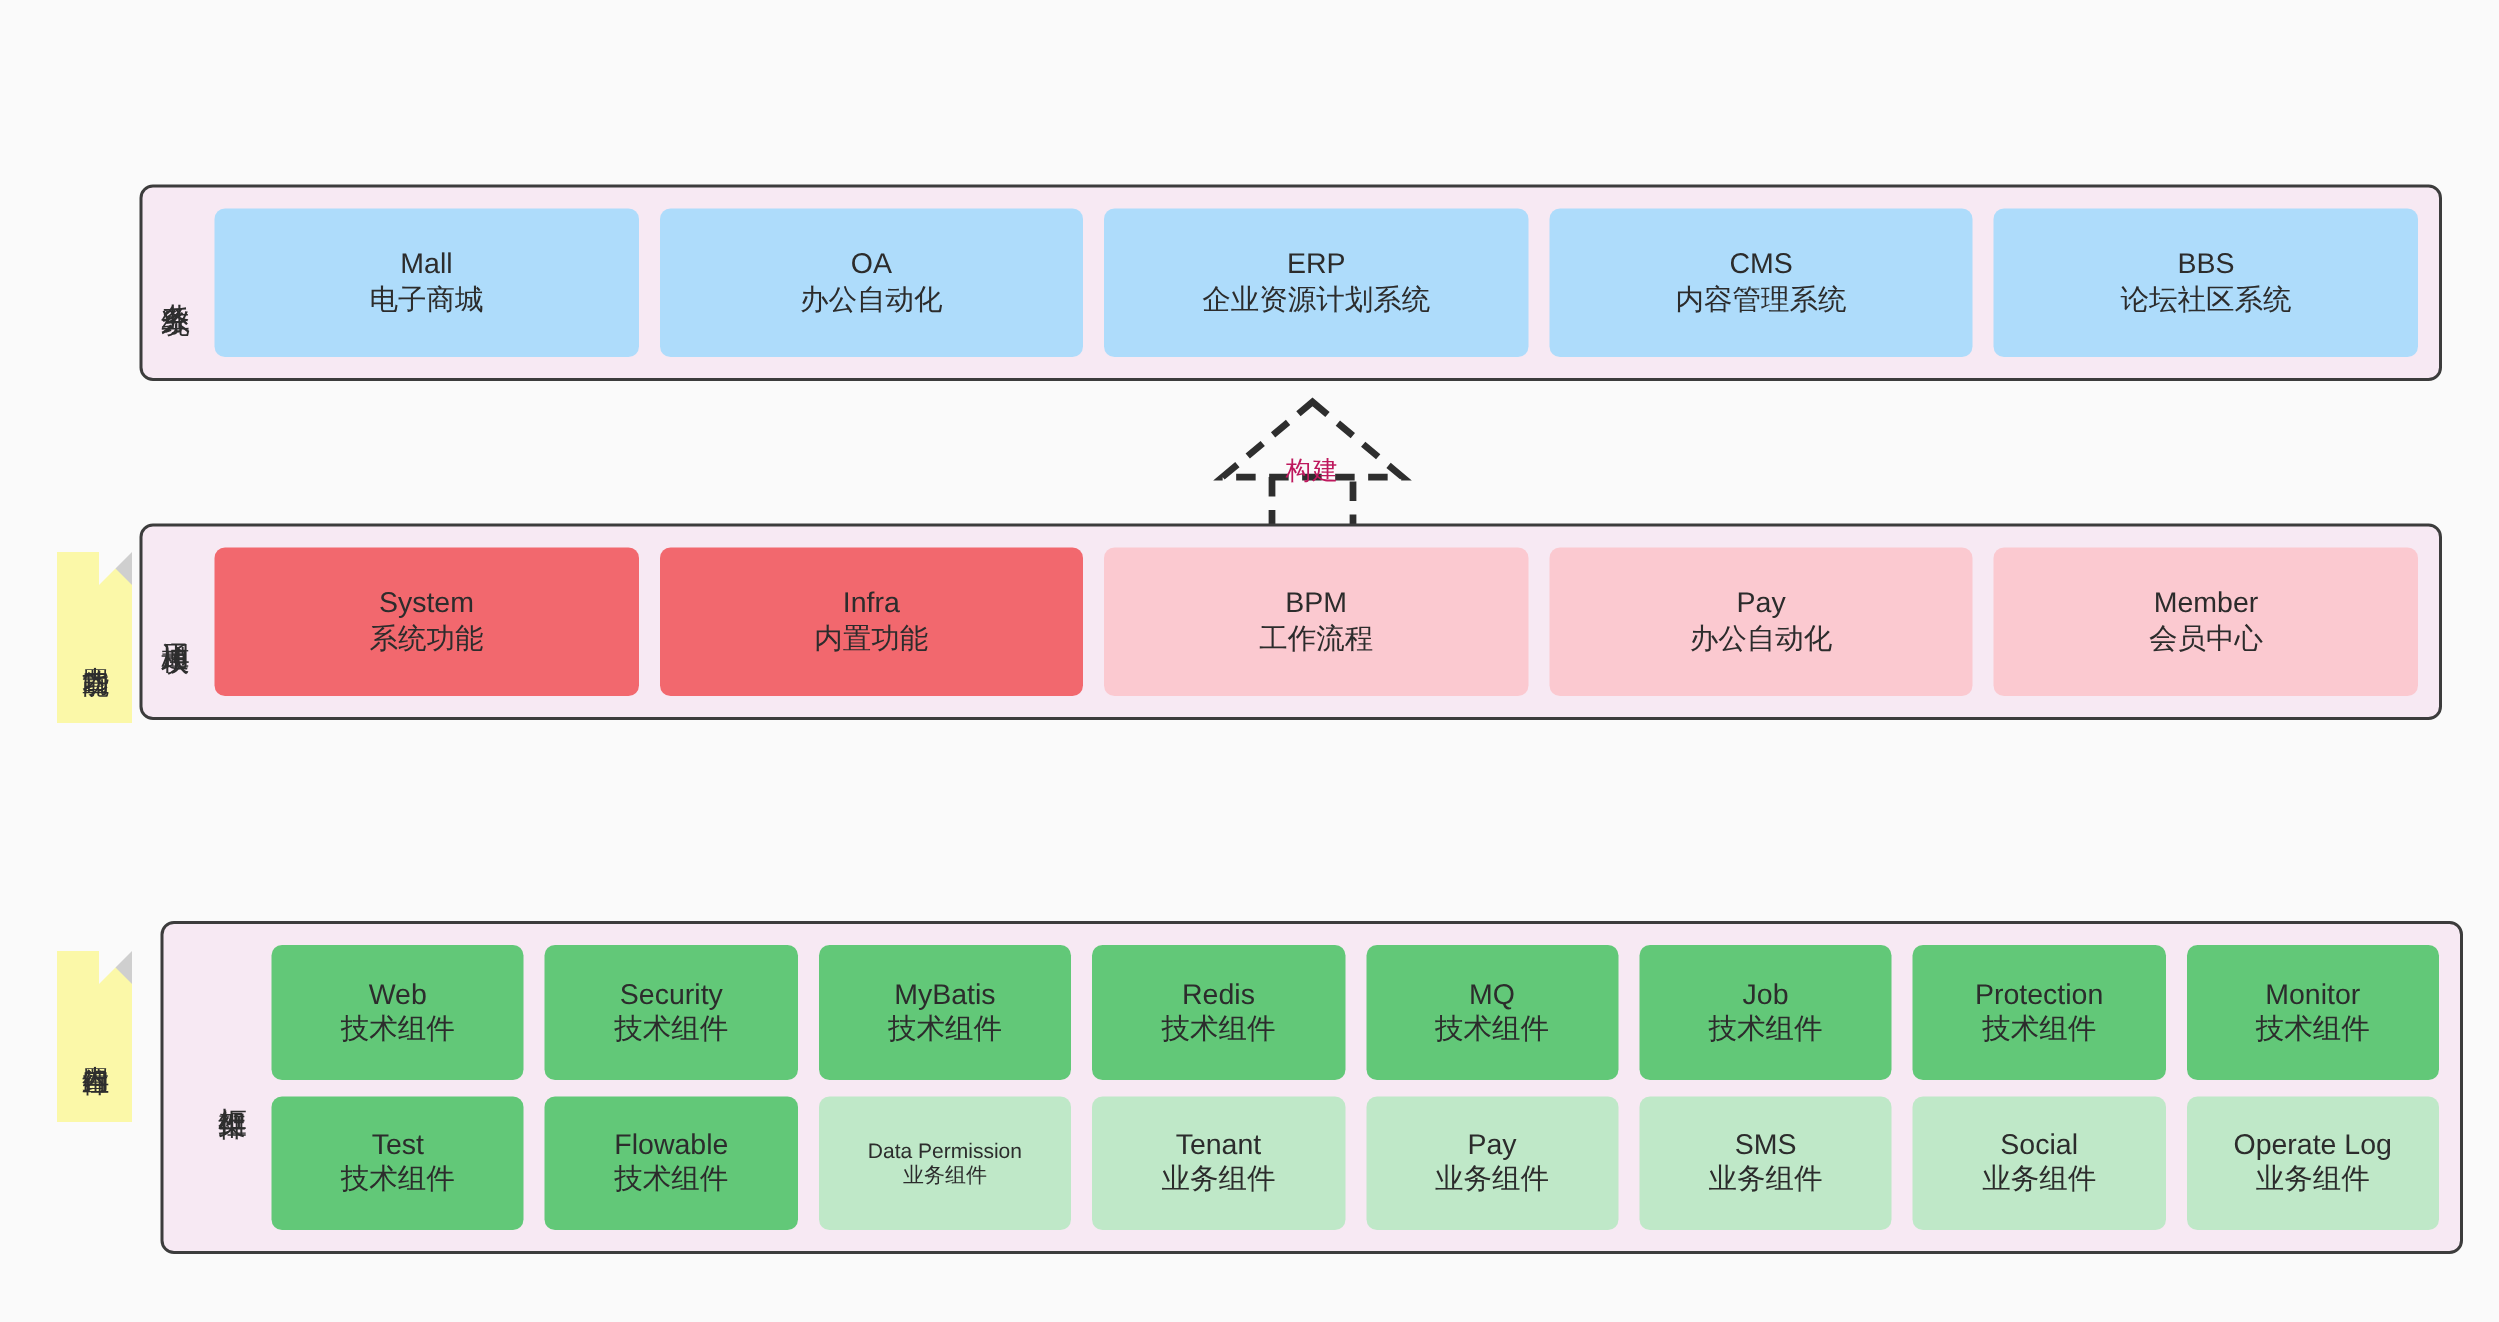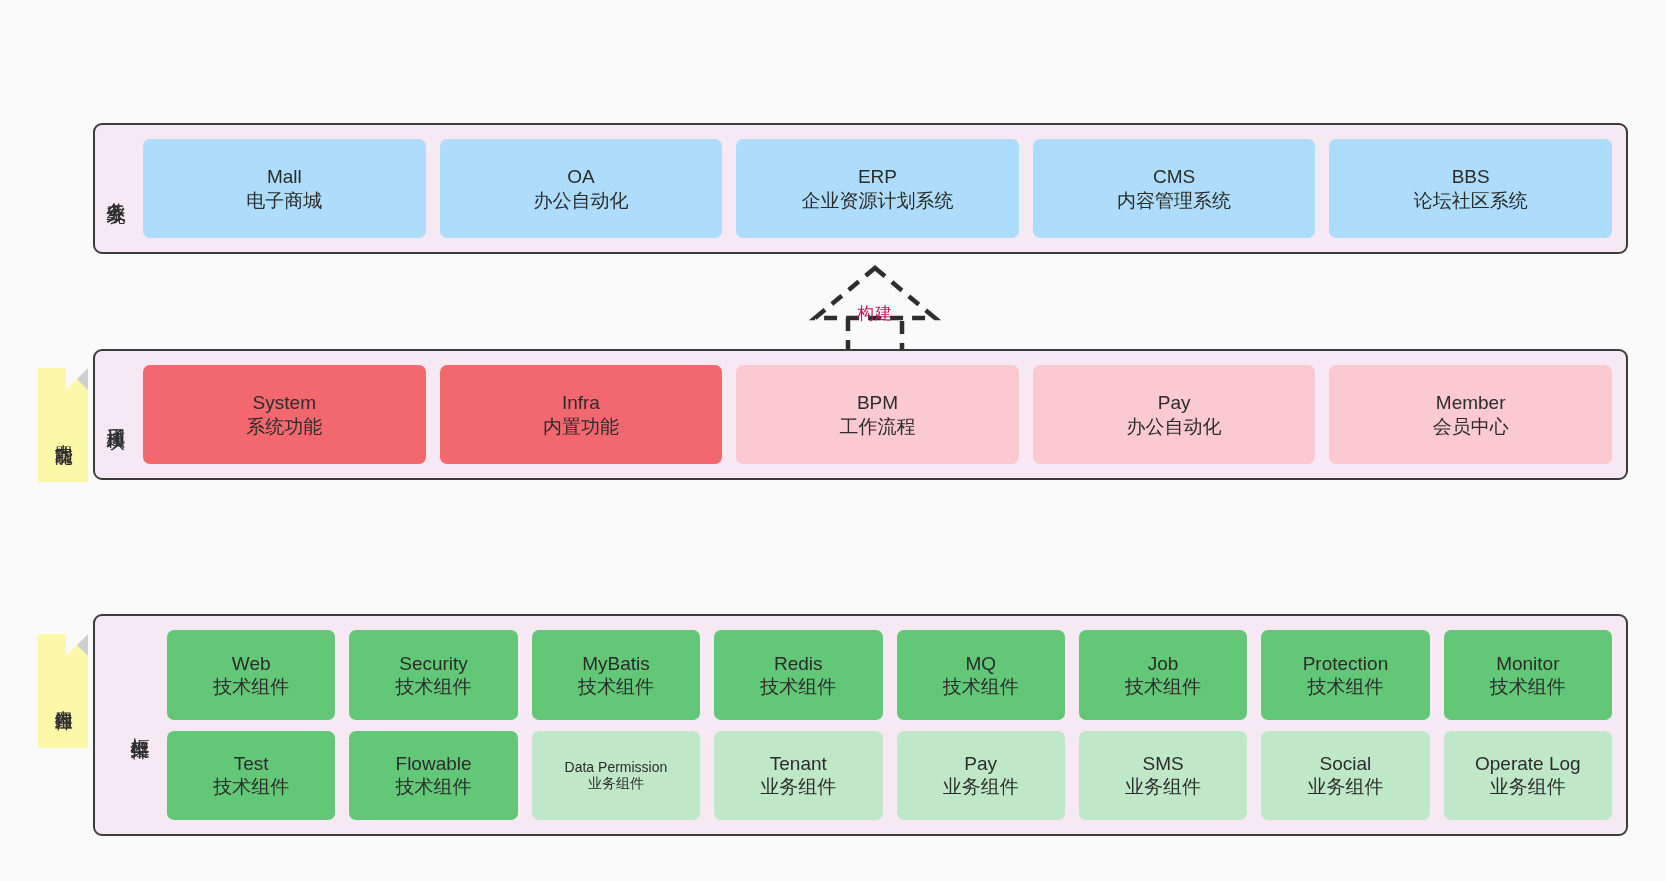--- a/index.html
+++ b/index.html
@@ -217,21 +217,21 @@
     </div>
   </div>
 
 
   <div class="note" style="left:38px; top:634px; width:50px; height:114px;">
     <span class="fold"></span>
     <span class="fold-cut"></span>
     <span>内置组件</span>
   </div>
 
-  <div class="layer" style="left:93px; top:614px; width:1535px; height:222px;padding-left:24px;">
+  <div class="layer" style="left:107px; top:614px; width:1535px; height:222px;padding-left:24px;">
     <div class="layer-title">框架组件</div>
     <div class="layer-body two-rows">
 
       <div class="row">
         <div class="card green">
           <span class="en">Web</span>
           <span class="cn">技术组件</span>
         </div>
         <div class="card green">
           <span class="en">Security</span>

